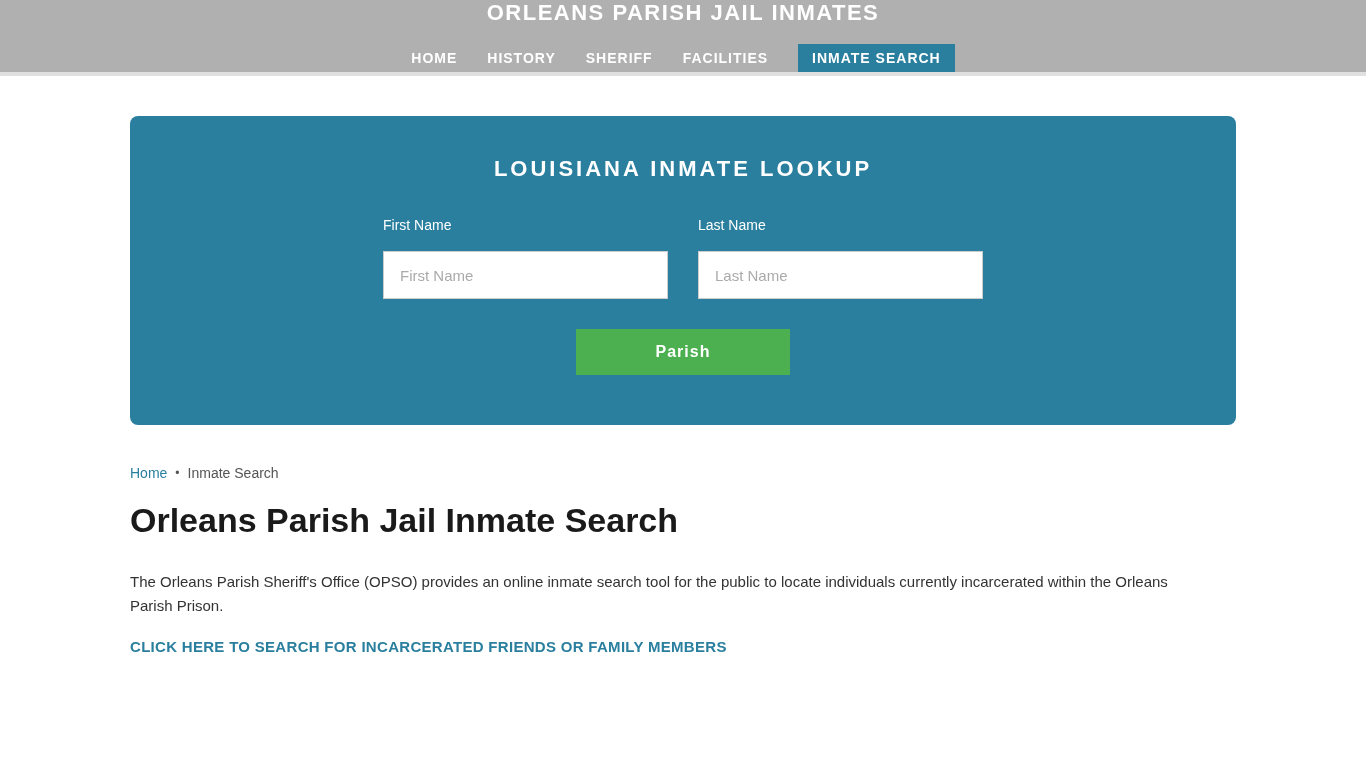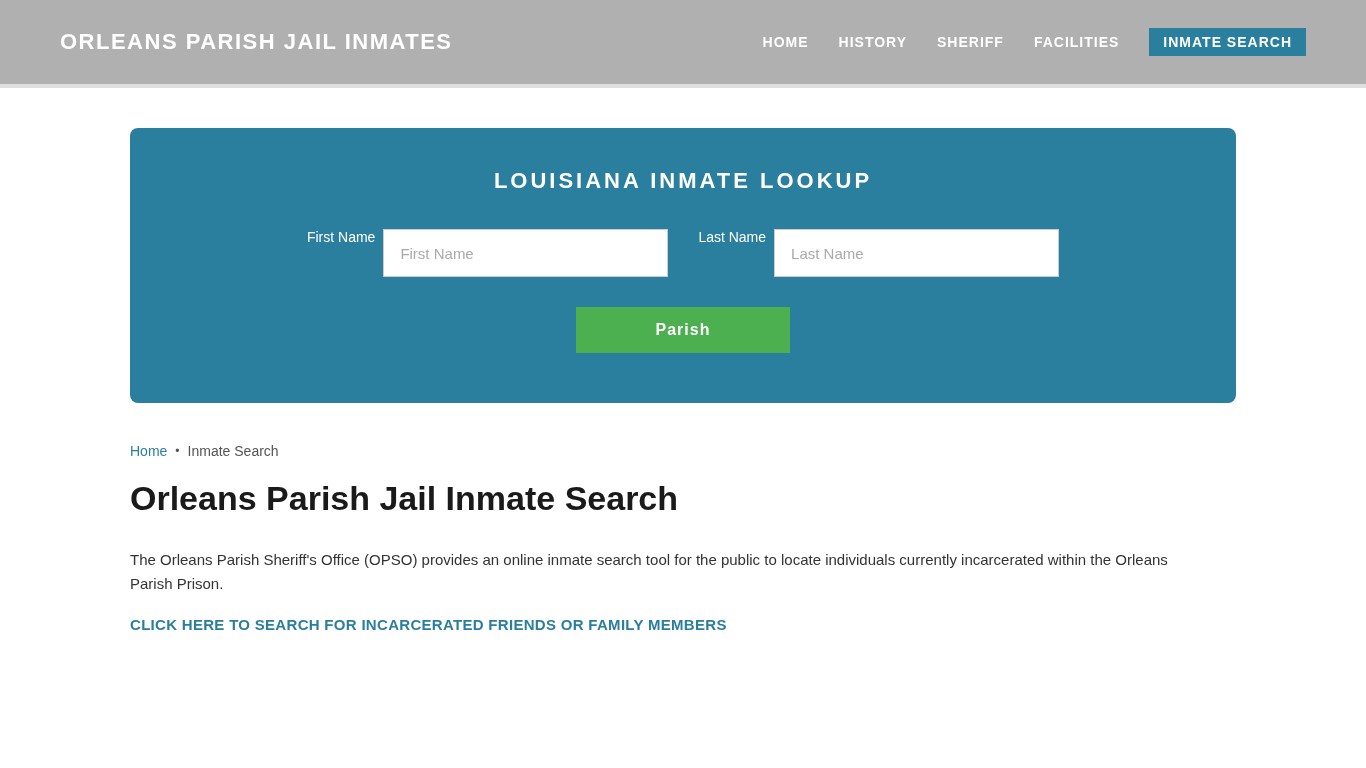--- a/index.html
+++ b/index.html
@@ -13,24 +13,25 @@
       background: #ffffff;
       color: #333;
       width: 1366px;
       min-height: 768px;
     }
 
     
     header {
       background: #b0b0b0;
       padding: 0 60px;
-      height: 84px;
+      height: 72px;
       display: flex;
       align-items: center;
       justify-content: space-between;
+      flex-direction: column;
     }
 
     .site-title {
       color: #ffffff;
       font-size: 22px;
       font-weight: 900;
       letter-spacing: 1.5px;
       text-transform: uppercase;
     }
 
@@ -82,21 +83,22 @@
 
     .search-fields {
       display: flex;
       gap: 30px;
       justify-content: center;
       margin-bottom: 30px;
     }
 
     .field-group {
       display: flex;
-      gap: 8px;
+      flex-direction: column;
+      gap: 18px;
       justify-content: center;
     }
 
     .field-label {
       color: #ffffff;
       font-size: 14px;
       font-weight: 400;
     }
 
     .field-input {

